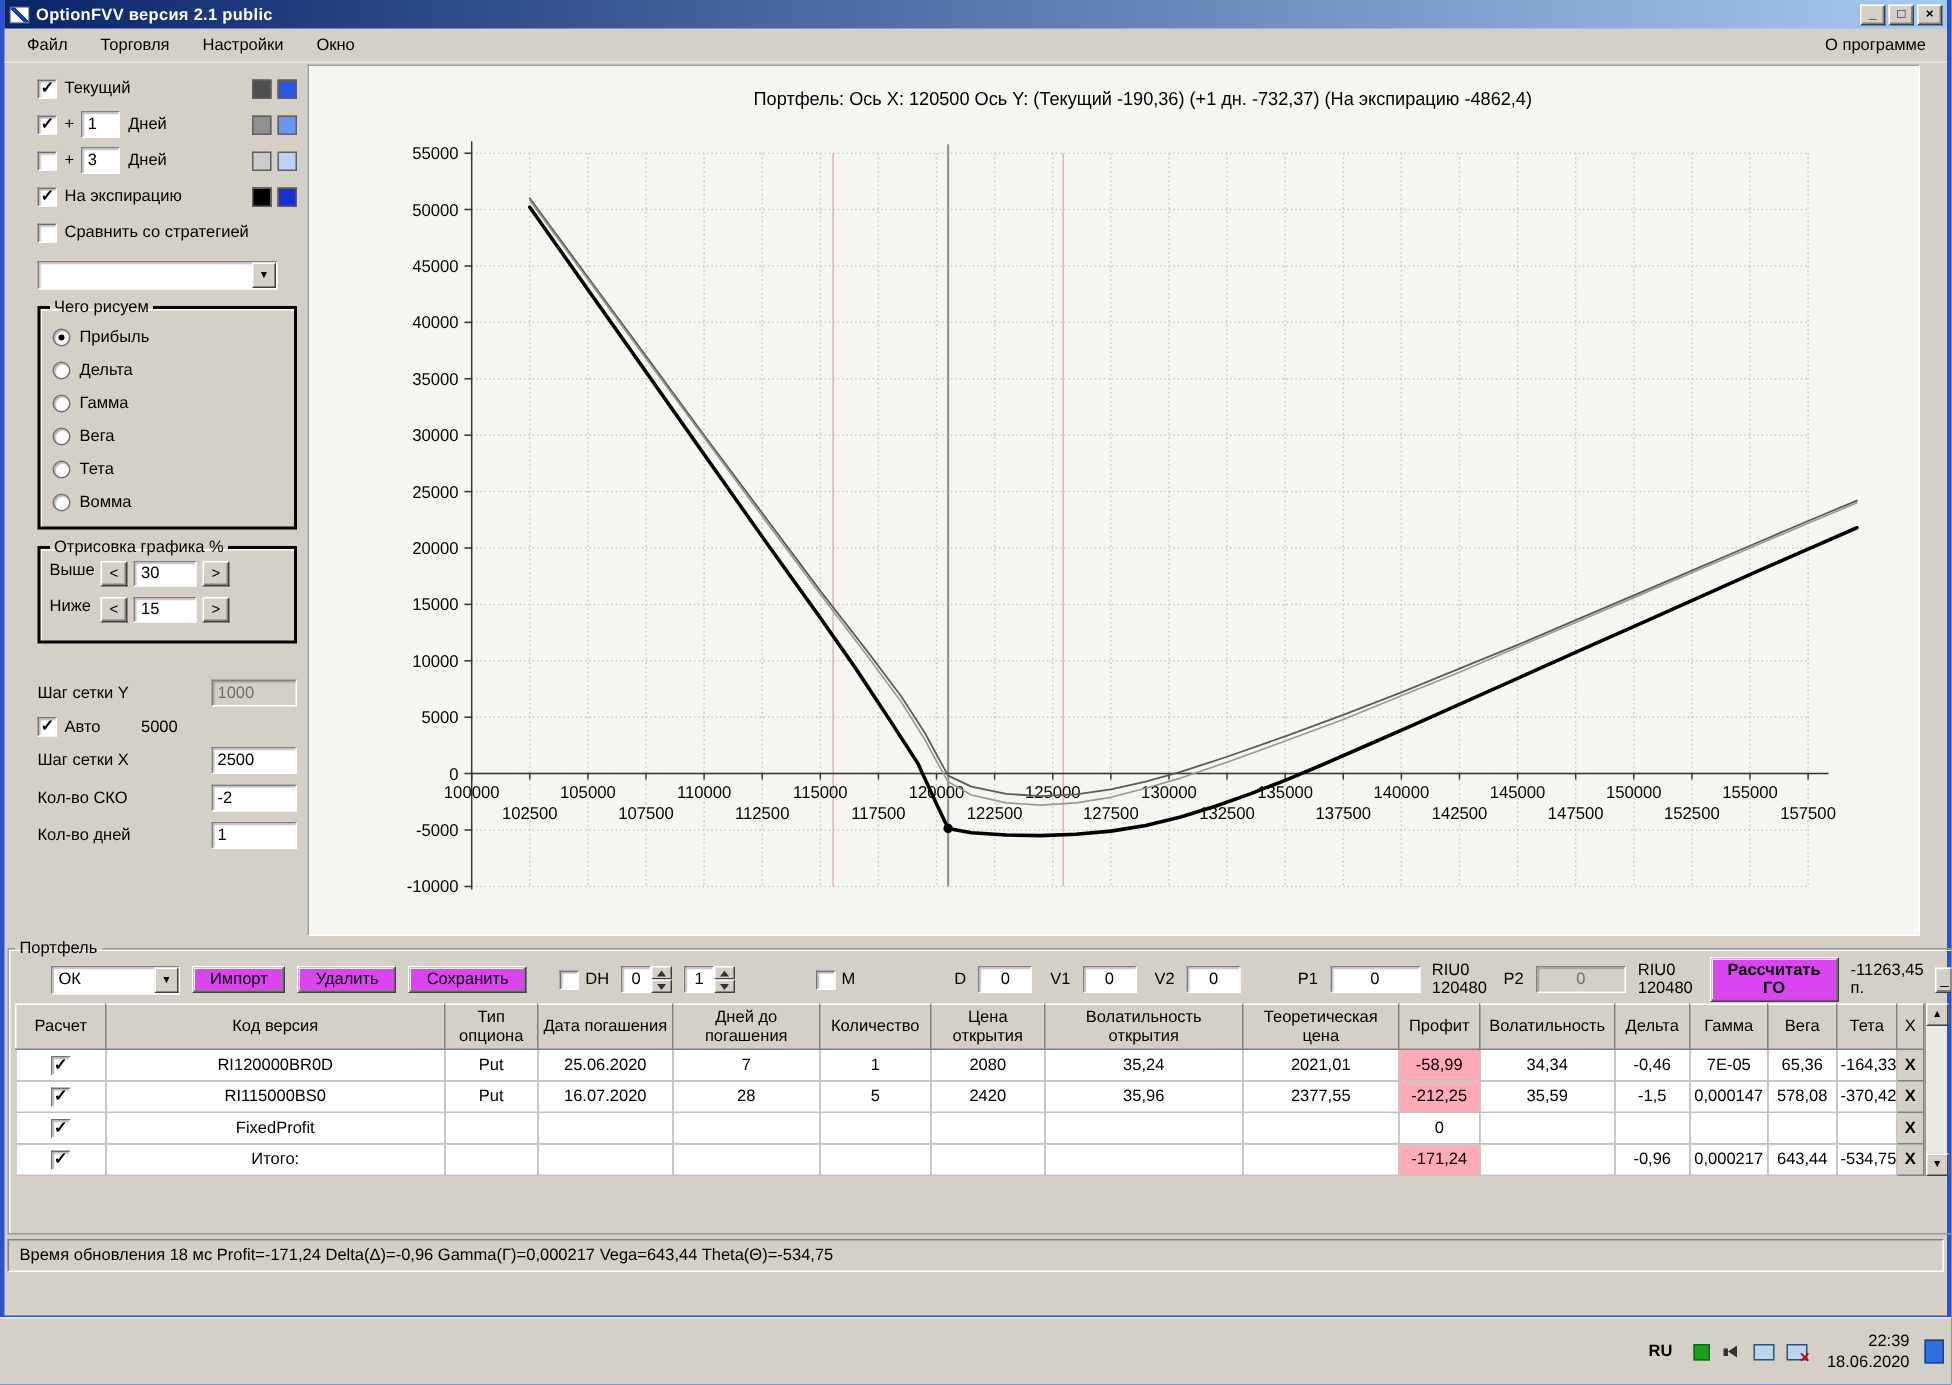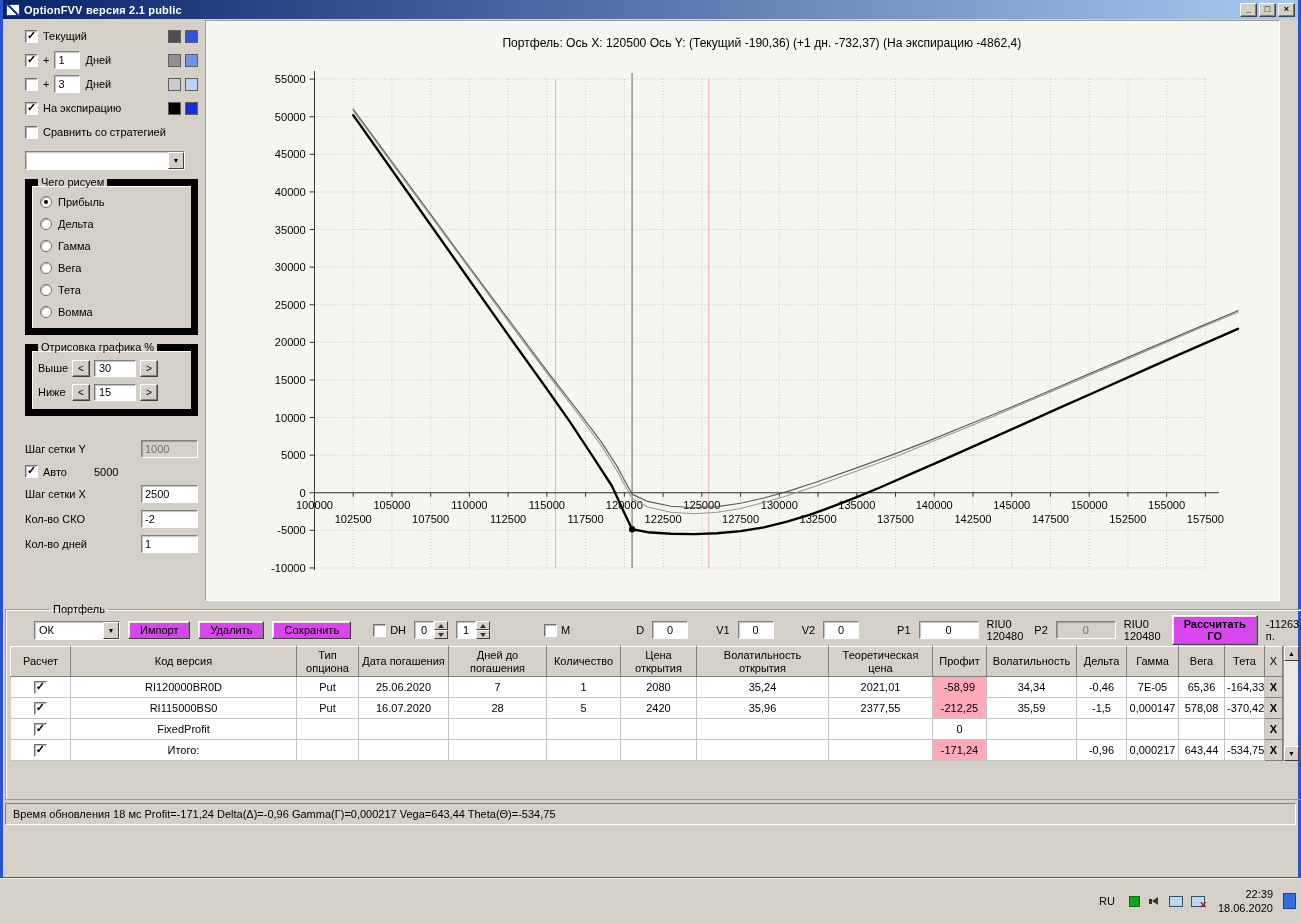--- a/index.html
+++ b/index.html
@@ -46,44 +46,44 @@
 
   .txt { height:18px; background:#fff; border:1px solid; border-color:#808080 #fff #fff #808080; box-shadow:inset 1px 1px 1px rgba(0,0,0,.25); font-family:"Liberation Sans",sans-serif; font-size:11px; padding:1px 3px; }
   .txt.tiny { width:26px; }
   .txt.dis, .txt[disabled] { background:#d4d0c8; color:#6e6e6e; }
 
   .combo { display:flex; height:19px; background:#fff; border:1px solid; border-color:#808080 #fff #fff #808080; box-shadow:inset 1px 1px 1px rgba(0,0,0,.25); align-items:stretch; }
   .combo-val { flex:1; padding:2px 4px; font-size:11px; }
   .combo-btn { width:16px; background:#d4d0c8; border:1px solid; border-color:#fff #404040 #404040 #fff; font-size:7px; text-align:center; line-height:15px; }
   .sb-combo { width:160px; margin:7px 0 6px 0; }
 
-  .gbox { border:7px solid #000000; box-shadow:inset 1px 1px 0 #fff; padding:3px 6px 5px 6px; margin:3px 0 6px 0; }
+  .gbox { border:2px solid #000000; box-shadow:inset 1px 1px 0 #fff; padding:3px 6px 5px 6px; margin:3px 0 6px 0; }
   .gbox legend { font-size:11px; padding:0 3px; }
   .radio-row { display:flex; align-items:center; gap:6px; height:22px; margin-left:2px; }
 
-  .spin-line { display:flex; align-items:center; gap:4px; height:24px; }
+  .spin-line { display:flex; gap:4px; height:24px; }
   .spin-line .lbl { width:30px; }
   .mini-btn { width:18px; height:17px; background:#d4d0c8; border:1px solid; border-color:#fff #404040 #404040 #fff; box-shadow:inset -1px -1px 0 #808080; font-size:10px; line-height:13px; text-align:center; padding:0; font-family:"Liberation Sans",sans-serif; }
   .valbox { width:42px; height:17px; background:#fff; border:1px solid; border-color:#808080 #fff #fff #808080; box-shadow:inset 1px 1px 1px rgba(0,0,0,.25); padding:1px 4px; }
 
   .field-row { display:flex; align-items:center; margin:7px 0; gap:5px; }
   .field-row .txt { width:57px; margin-left:auto; }
   .mt-lg { margin-top:24px; }
   .auto-val { margin-left:22px; }
 
   
   .portfolio { height:197px; flex:none; padding:0 2px; }
   .pf-box { border:1px solid #9b9b9b; box-shadow:inset 1px 1px 0 #fff; padding:2px 4px 2px 4px; height:100%; }
-  .pf-box > legend { font-size:11px; padding:0 3px;margin-left:40px; }
+  .pf-box > legend { font-size:11px; padding:0 3px; }
   .pf-controls { display:flex; align-items:center; height:26px; gap:8px;padding-left:24px; }
   .pf-combo { width:86px; flex:none; }
   .btn { background:#d946ef; border:1px solid; border-color:#fff #404040 #404040 #fff; box-shadow:inset -1px -1px 0 #808080, inset 1px 1px 0 #eceae4; padding:2px 11px; font-size:11px; font-family:"Liberation Sans",sans-serif; }
   .btn.bold { font-weight:bold; }
   .chk-group { display:flex; align-items:center; gap:4px; }
-  .ml18 { margin-left:14px; } .ml48 { margin-left:46px; } .ml60 { margin-left:58px; } .ml34 { margin-left:30px; } .ml10 { margin-left:20px;text-align:right; }
+  .ml18 { margin-left:14px; } .ml48 { margin-left:46px; } .ml60 { margin-left:58px; } .ml34 { margin-left:30px; } .ml10 { margin-left:4px;text-align:right; }
   .w36 { width:36px; text-align:center; } .w56 { width:60px; text-align:center; }
   .info { font-size:11px; }
   .go { font-size:11px; }
   .spinner { display:inline-flex; align-items:stretch; height:18px; }
   .spin-val { width:20px; background:#fff; border:1px solid; border-color:#808080 #fff #fff #808080; box-shadow:inset 1px 1px 1px rgba(0,0,0,.25); text-align:center; line-height:16px; }
   .spin-btns { display:flex; flex-direction:column; }
   .spin-btn { width:14px; height:9px; background:#d4d0c8; border:1px solid; border-color:#fff #404040 #404040 #fff; position:relative; }
   .spin-btn.up::after { content:""; position:absolute; left:3px; top:2px; border-left:3px solid transparent; border-right:3px solid transparent; border-bottom:4px solid #333; }
   .spin-btn.down::after { content:""; position:absolute; left:3px; top:2px; border-left:3px solid transparent; border-right:3px solid transparent; border-top:4px solid #333; }
 
@@ -97,21 +97,21 @@
   .vscroll { width:15px; display:flex; flex-direction:column; border-left:1px solid #9a9a9a; }
   .sb-btn { width:15px; height:15px; background:#d4d0c8; border:1px solid; border-color:#fff #404040 #404040 #fff; font-size:7px; line-height:13px; text-align:center; padding:0; }
   .sb-track { flex:1; background:#ece9e2; }
 
   
   .statusbar { margin:3px 2px 0 2px; height:22px; border:1px solid; border-color:#808080 #fff #fff #808080; display:flex; align-items:center; padding:0 7px; flex:none; }
 
   
   .taskbar { position:absolute; left:0; bottom:0; width:1301px; height:45px; background:#d4d0c8; border-top:1px solid #f6f4ef; display:flex; align-items:center; }
   .tray { margin-left:auto; display:flex; align-items:center; gap:8px; padding-right:5px; }
-  .lang { font-weight:normal; font-size:11px; margin-right:6px; }
+  .lang { font-weight:bold; font-size:11px; margin-right:6px; }
   .tico { display:inline-block; }
   .green-square { width:11px; height:11px; background:#17a317; border:1px solid #0c6b0c; }
   .speaker { position:relative; width:13px; height:13px; }
   .speaker::before { content:""; position:absolute; left:1px; top:4px; width:3px; height:5px; background:#333; }
   .speaker::after { content:""; position:absolute; left:4px; top:2px; border-top:4px solid transparent; border-bottom:4px solid transparent; border-right:6px solid #333; }
   .monitor { width:14px; height:11px; border:1px solid #35506e; background:#bcd6ee; position:relative; }
   .monitor.err::after { content:"✕"; color:#d00000; font-size:9px; font-weight:bold; position:absolute; right:-3px; bottom:-4px; }
   .clock { text-align:right; font-size:11px; line-height:1.3; margin-left:5px; }
   .corner { width:13px; height:16px; background:#2f6fe0; border:1px solid #1b3f9e; margin-left:2px; }
 </style>
@@ -124,20 +124,29 @@
     <div class="titlebar">
       <span class="app-icon"></span>
       <span class="title-text">OptionFVV версия 2.1 public</span>
       <div class="win-btns">
         <button class="win-btn">_</button>
         <button class="win-btn">□</button>
         <button class="win-btn">×</button>
       </div>
     </div>
 
+    <div class="menubar">
+      <span id="menu-items" style="display:flex">
+          <span class="menu-item">Файл</span>
+          <span class="menu-item">Торговля</span>
+          <span class="menu-item">Настройки</span>
+          <span class="menu-item">Окно</span>
+        </span>
+      <span class="menu-right menu-item">О программе</span>
+    </div>
 
 
     <div class="main">
       <div class="sidebar">
 
         <div class="toggle-row">
           <span class="checkbox checked"></span>
           <span class="lbl">Текущий</span>
           <span class="swatches">
             <i class="swatch" style="background: rgb(79, 79, 79);"></i>

